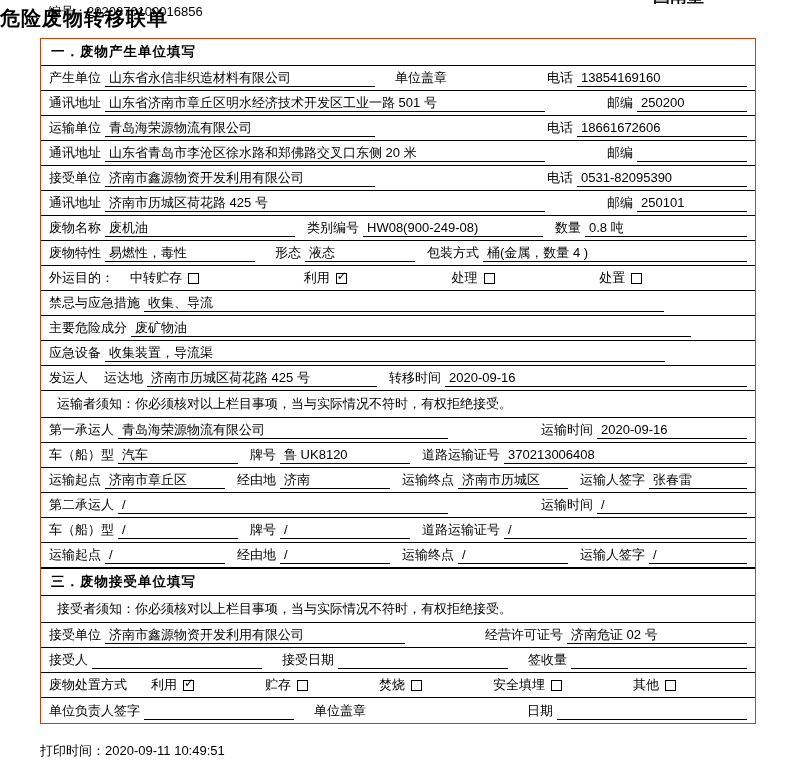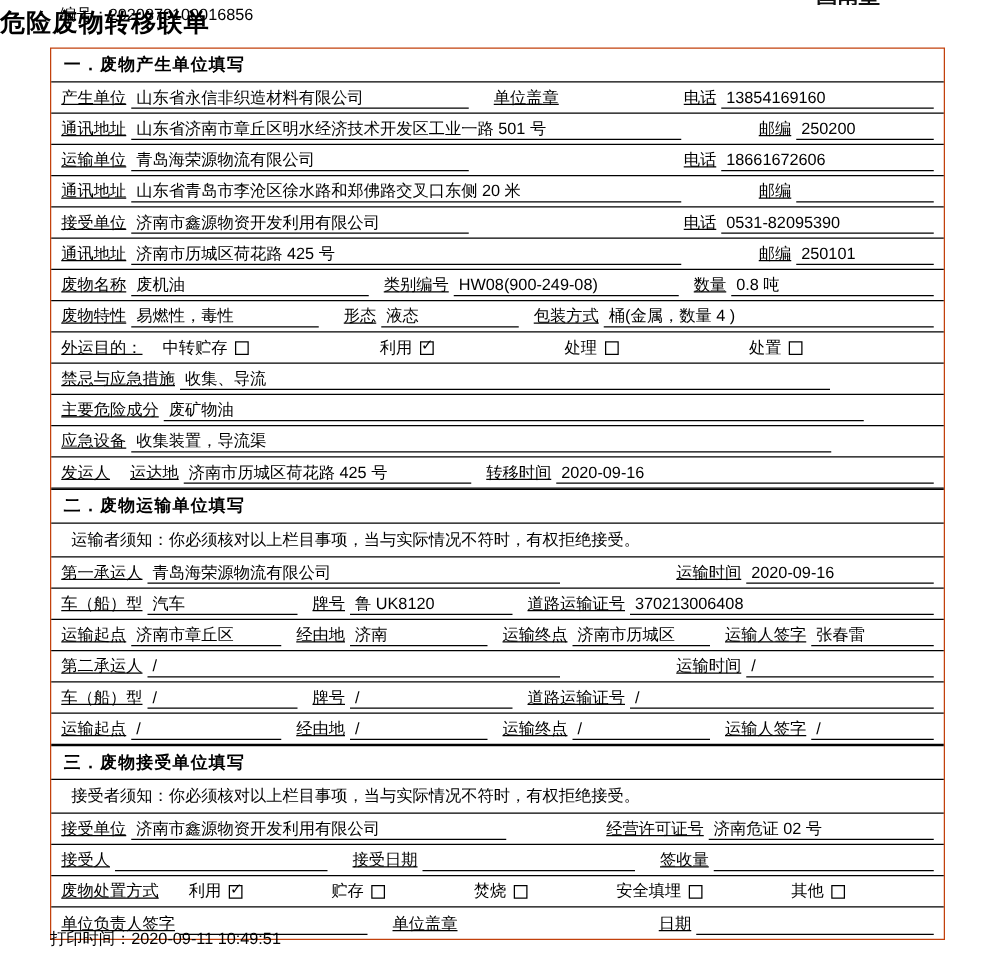--- a/index.html
+++ b/index.html
@@ -78,21 +78,20 @@
     padding: 0 8px;
     box-sizing: border-box;
     white-space: nowrap;
   }
   .row.last { border-bottom: none; }
   .row.tall { height: 27px; }
   .lbl {
     flex: 0 0 auto;
     font-size: 13px;
     padding-right: 4px;
-    text-decoration: underline;
   }
   .val {
     flex: 0 0 auto;
     border-bottom: 1px solid #000;
     text-align: left;
     font-size: 13px;
     line-height: 17px;
     height: 18px;
     padding: 0 4px;
     box-sizing: border-box;
@@ -257,21 +256,20 @@
     <div class="row">
       <span class="lbl">发运人</span>
       <span class="gap12"></span>
       <span class="lbl">运达地</span>
       <span class="val" style="width:230px">济南市历城区荷花路 425 号</span>
       <span class="gap12"></span>
       <span class="lbl">转移时间</span>
       <span class="val grow">2020-09-16</span>
     </div>
 
-    <div class="section-head" style="border-top:1px solid #000">二．废物运输单位填写</div>
 
     <div class="row tall">
       <span class="notice">运输者须知：你必须核对以上栏目事项，当与实际情况不符时，有权拒绝接受。</span>
     </div>
 
     <div class="row">
       <span class="lbl">第一承运人</span>
       <span class="val" style="width:330px">青岛海荣源物流有限公司</span>
       <span class="spacer"></span>
       <span class="lbl">运输时间</span>

